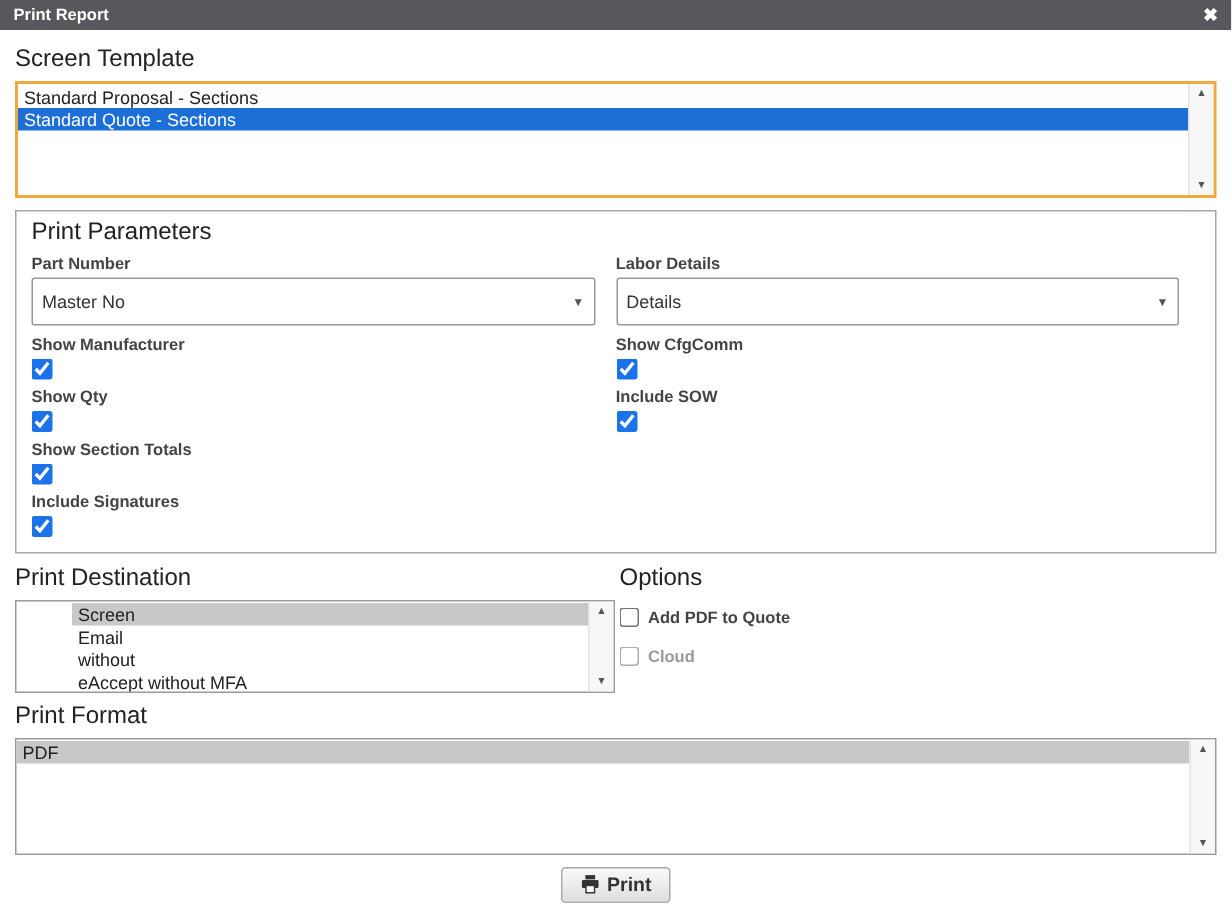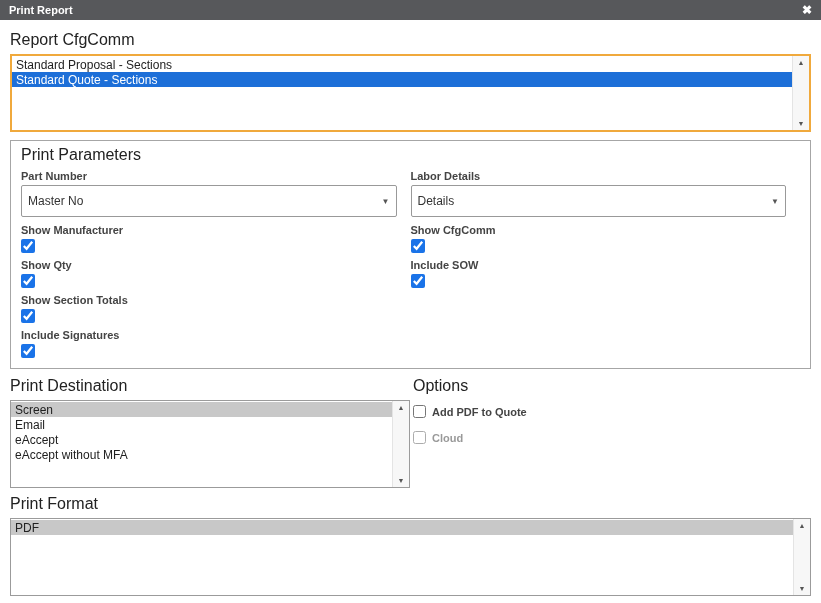--- a/index.html
+++ b/index.html
@@ -40,21 +40,21 @@
               display:flex; align-items:center; justify-content:space-between; padding:0 6px;
               font-size:12px; color:#333; margin-bottom:7px; }
   .dropdown .caret { font-size:8px; color:#555; }
 
   .check-field { margin-bottom:6px; }
   .check-field input { width:14px; height:14px; accent-color:var(--checkbox_blue,#1a73e8); display:block; margin-top:2px; cursor:pointer; }
 
   .dest-row { display:flex; margin-top:1px; }
   .dest-col { width:400px; flex:none; }
   .opt-col { flex:1; padding-left:3px; }
-  .lb-dest { height:88px; }
+  .lb-dest { height:62px;padding-left:37px; }
 
   .opt-check { display:flex; align-items:center; gap:6px; margin:10px 0 13px; }
   .opt-check input { width:13px; height:13px; accent-color:var(--checkbox_blue,#1a73e8); cursor:pointer; }
   .opt-check label { font-size:11px; font-weight:bold; color:#444; }
   .opt-check.dim label { color:#999; }
   .opt-check.dim input { opacity:.6; }
 
   .lb-format { height:78px; }
 
   .footer { text-align:center; padding:8px 0 10px; }
@@ -69,21 +69,21 @@
 
 <div class="dialog">
 
   <div class="titlebar">
     <span class="title">Print Report</span>
     <span class="close">✖</span>
   </div>
 
   <div class="bodyarea">
 
-    <div class="section-heading">Report CfgComm</div>
+    <div class="section-heading">Screen Template</div>
 
     <div class="listbox lb-template">
       <div class="items">
         <div class="list-item">Standard Proposal - Sections</div>
         <div class="list-item selected-blue">Standard Quote - Sections</div>
       </div>
       <div class="scrollbar">
         <span class="sb-arrow">▲</span>
         <span class="sb-arrow">▼</span>
       </div>
@@ -139,21 +139,21 @@
     </div>
 
     <div class="dest-row">
 
       <div class="dest-col">
         <div class="section-heading">Print Destination</div>
         <div class="listbox lb-dest">
           <div class="items">
             <div class="list-item selected-gray">Screen</div>
             <div class="list-item">Email</div>
-            <div class="list-item">eAccept</div>
+            <div class="list-item">without</div>
             <div class="list-item">eAccept without MFA</div>
           </div>
           <div class="scrollbar">
             <span class="sb-arrow">▲</span>
             <span class="sb-arrow">▼</span>
           </div>
         </div>
       </div>
 
       <div class="opt-col">

